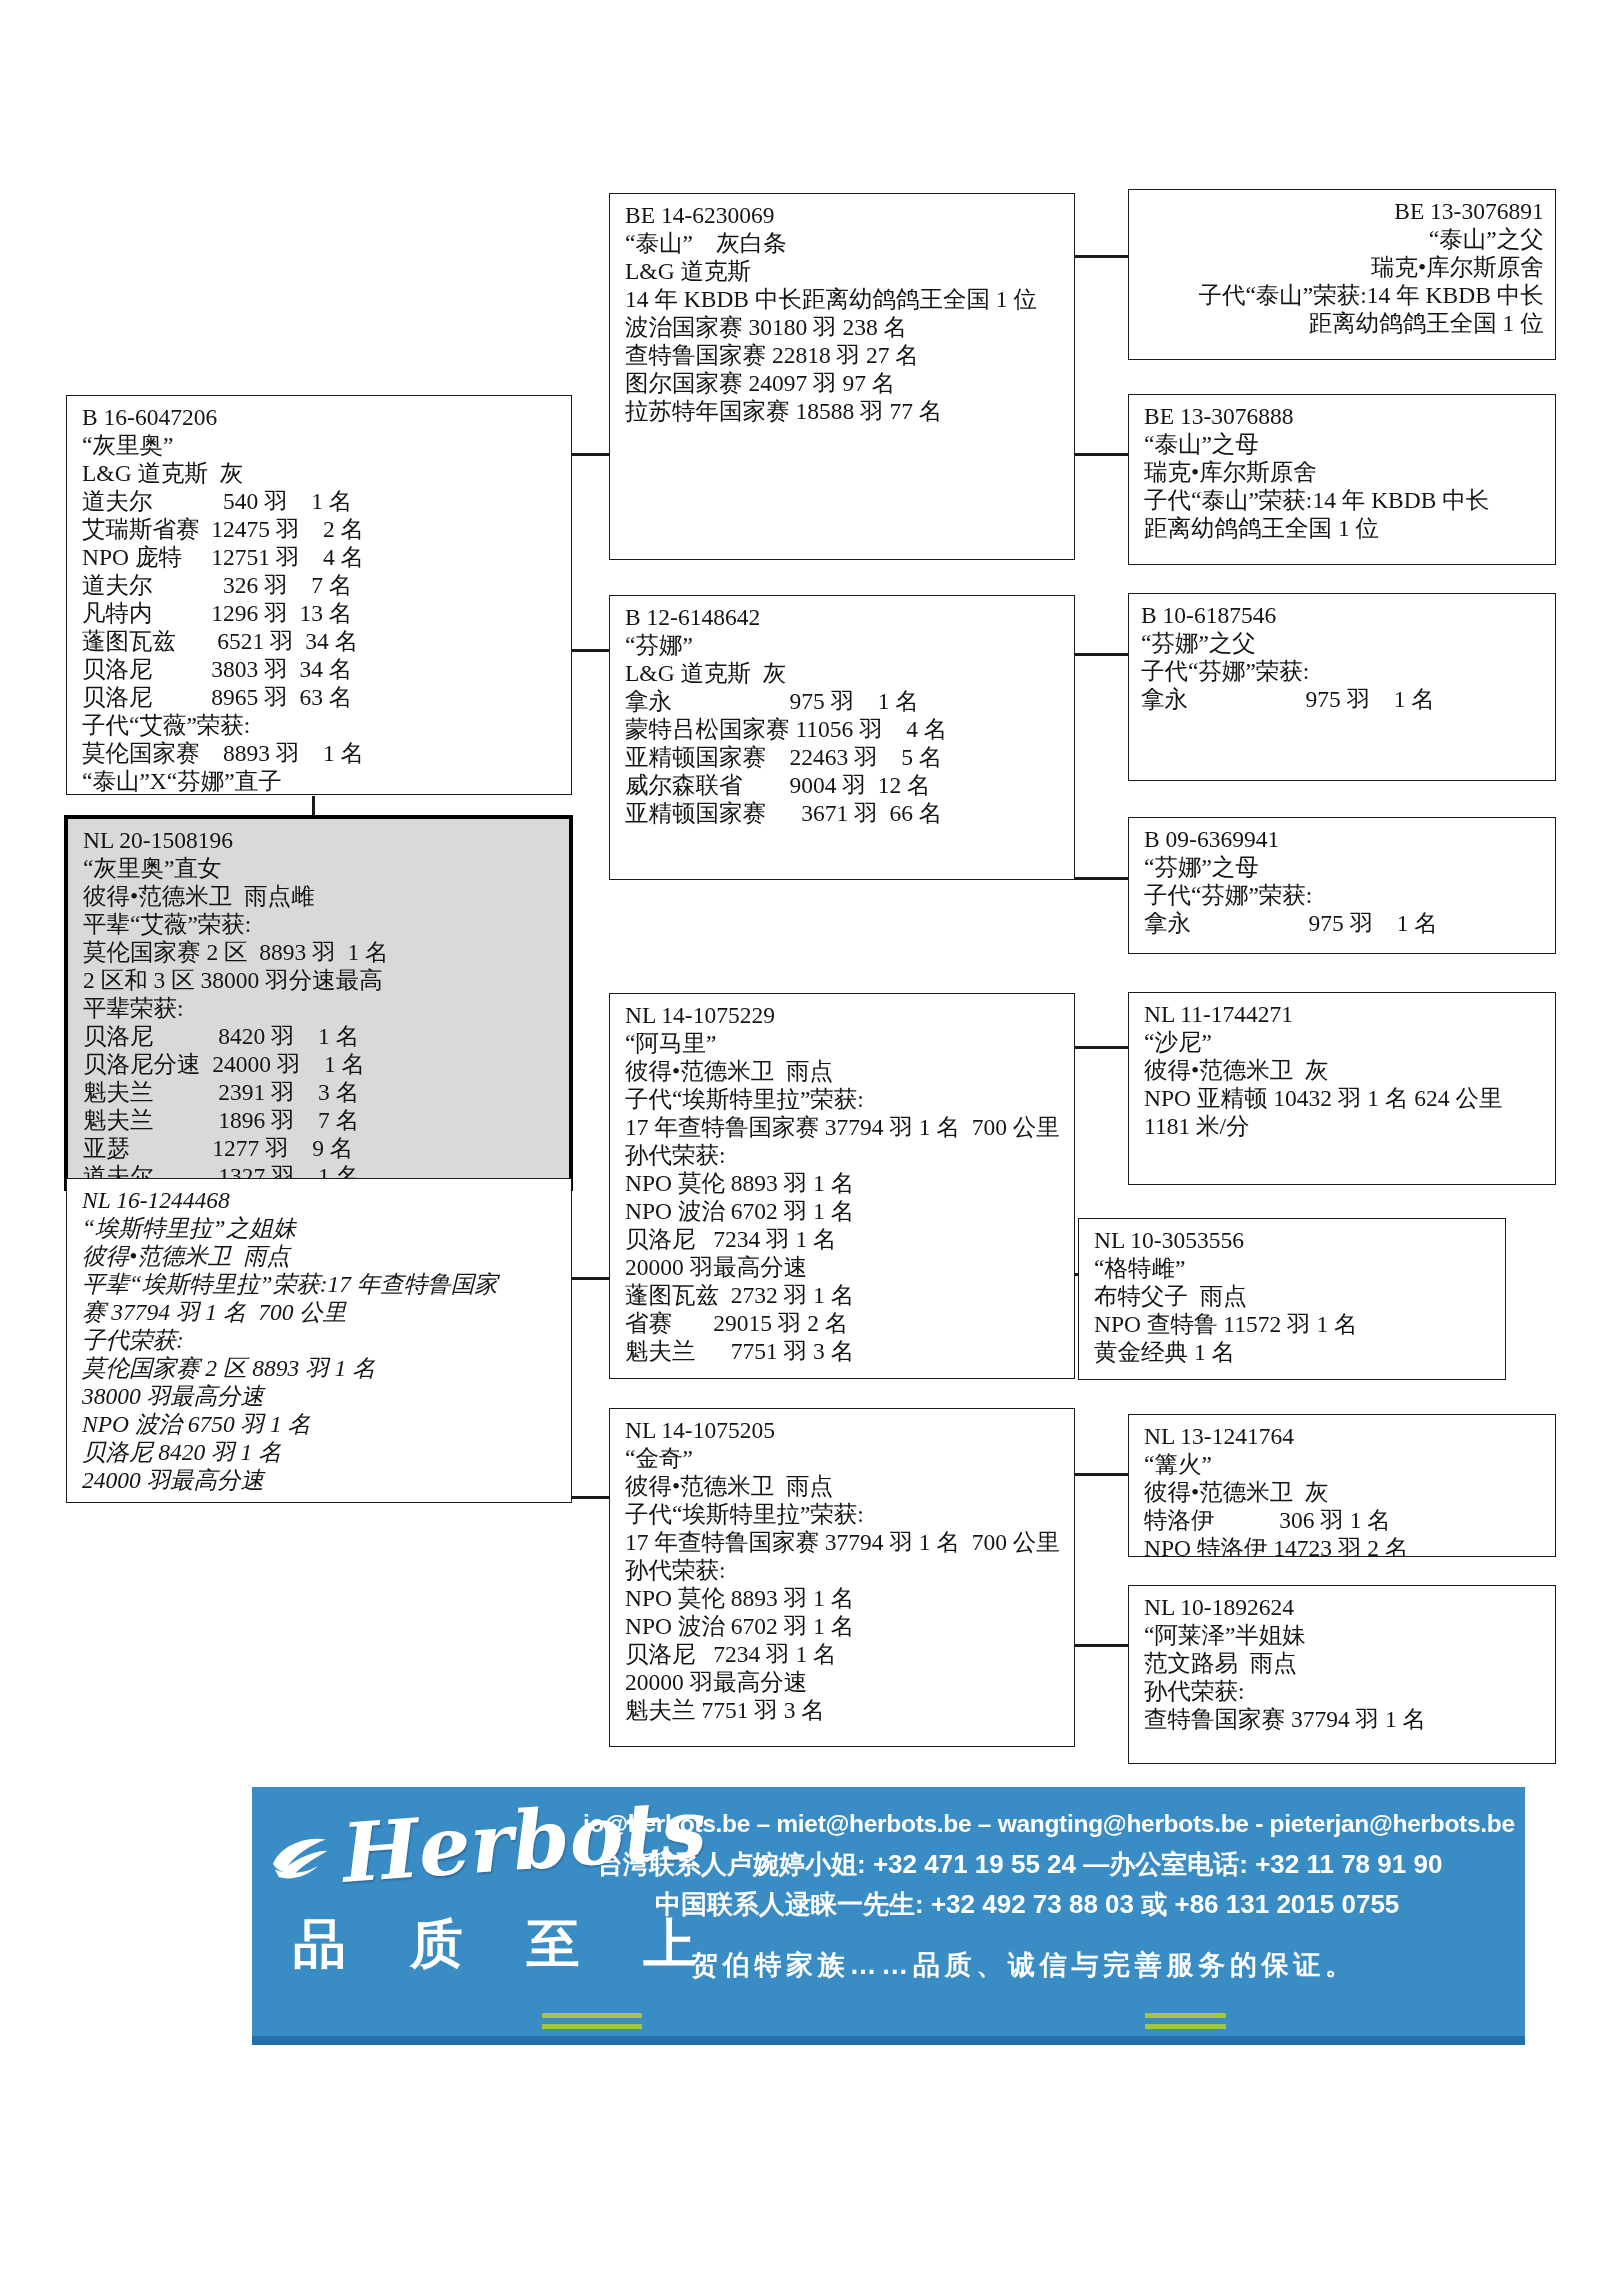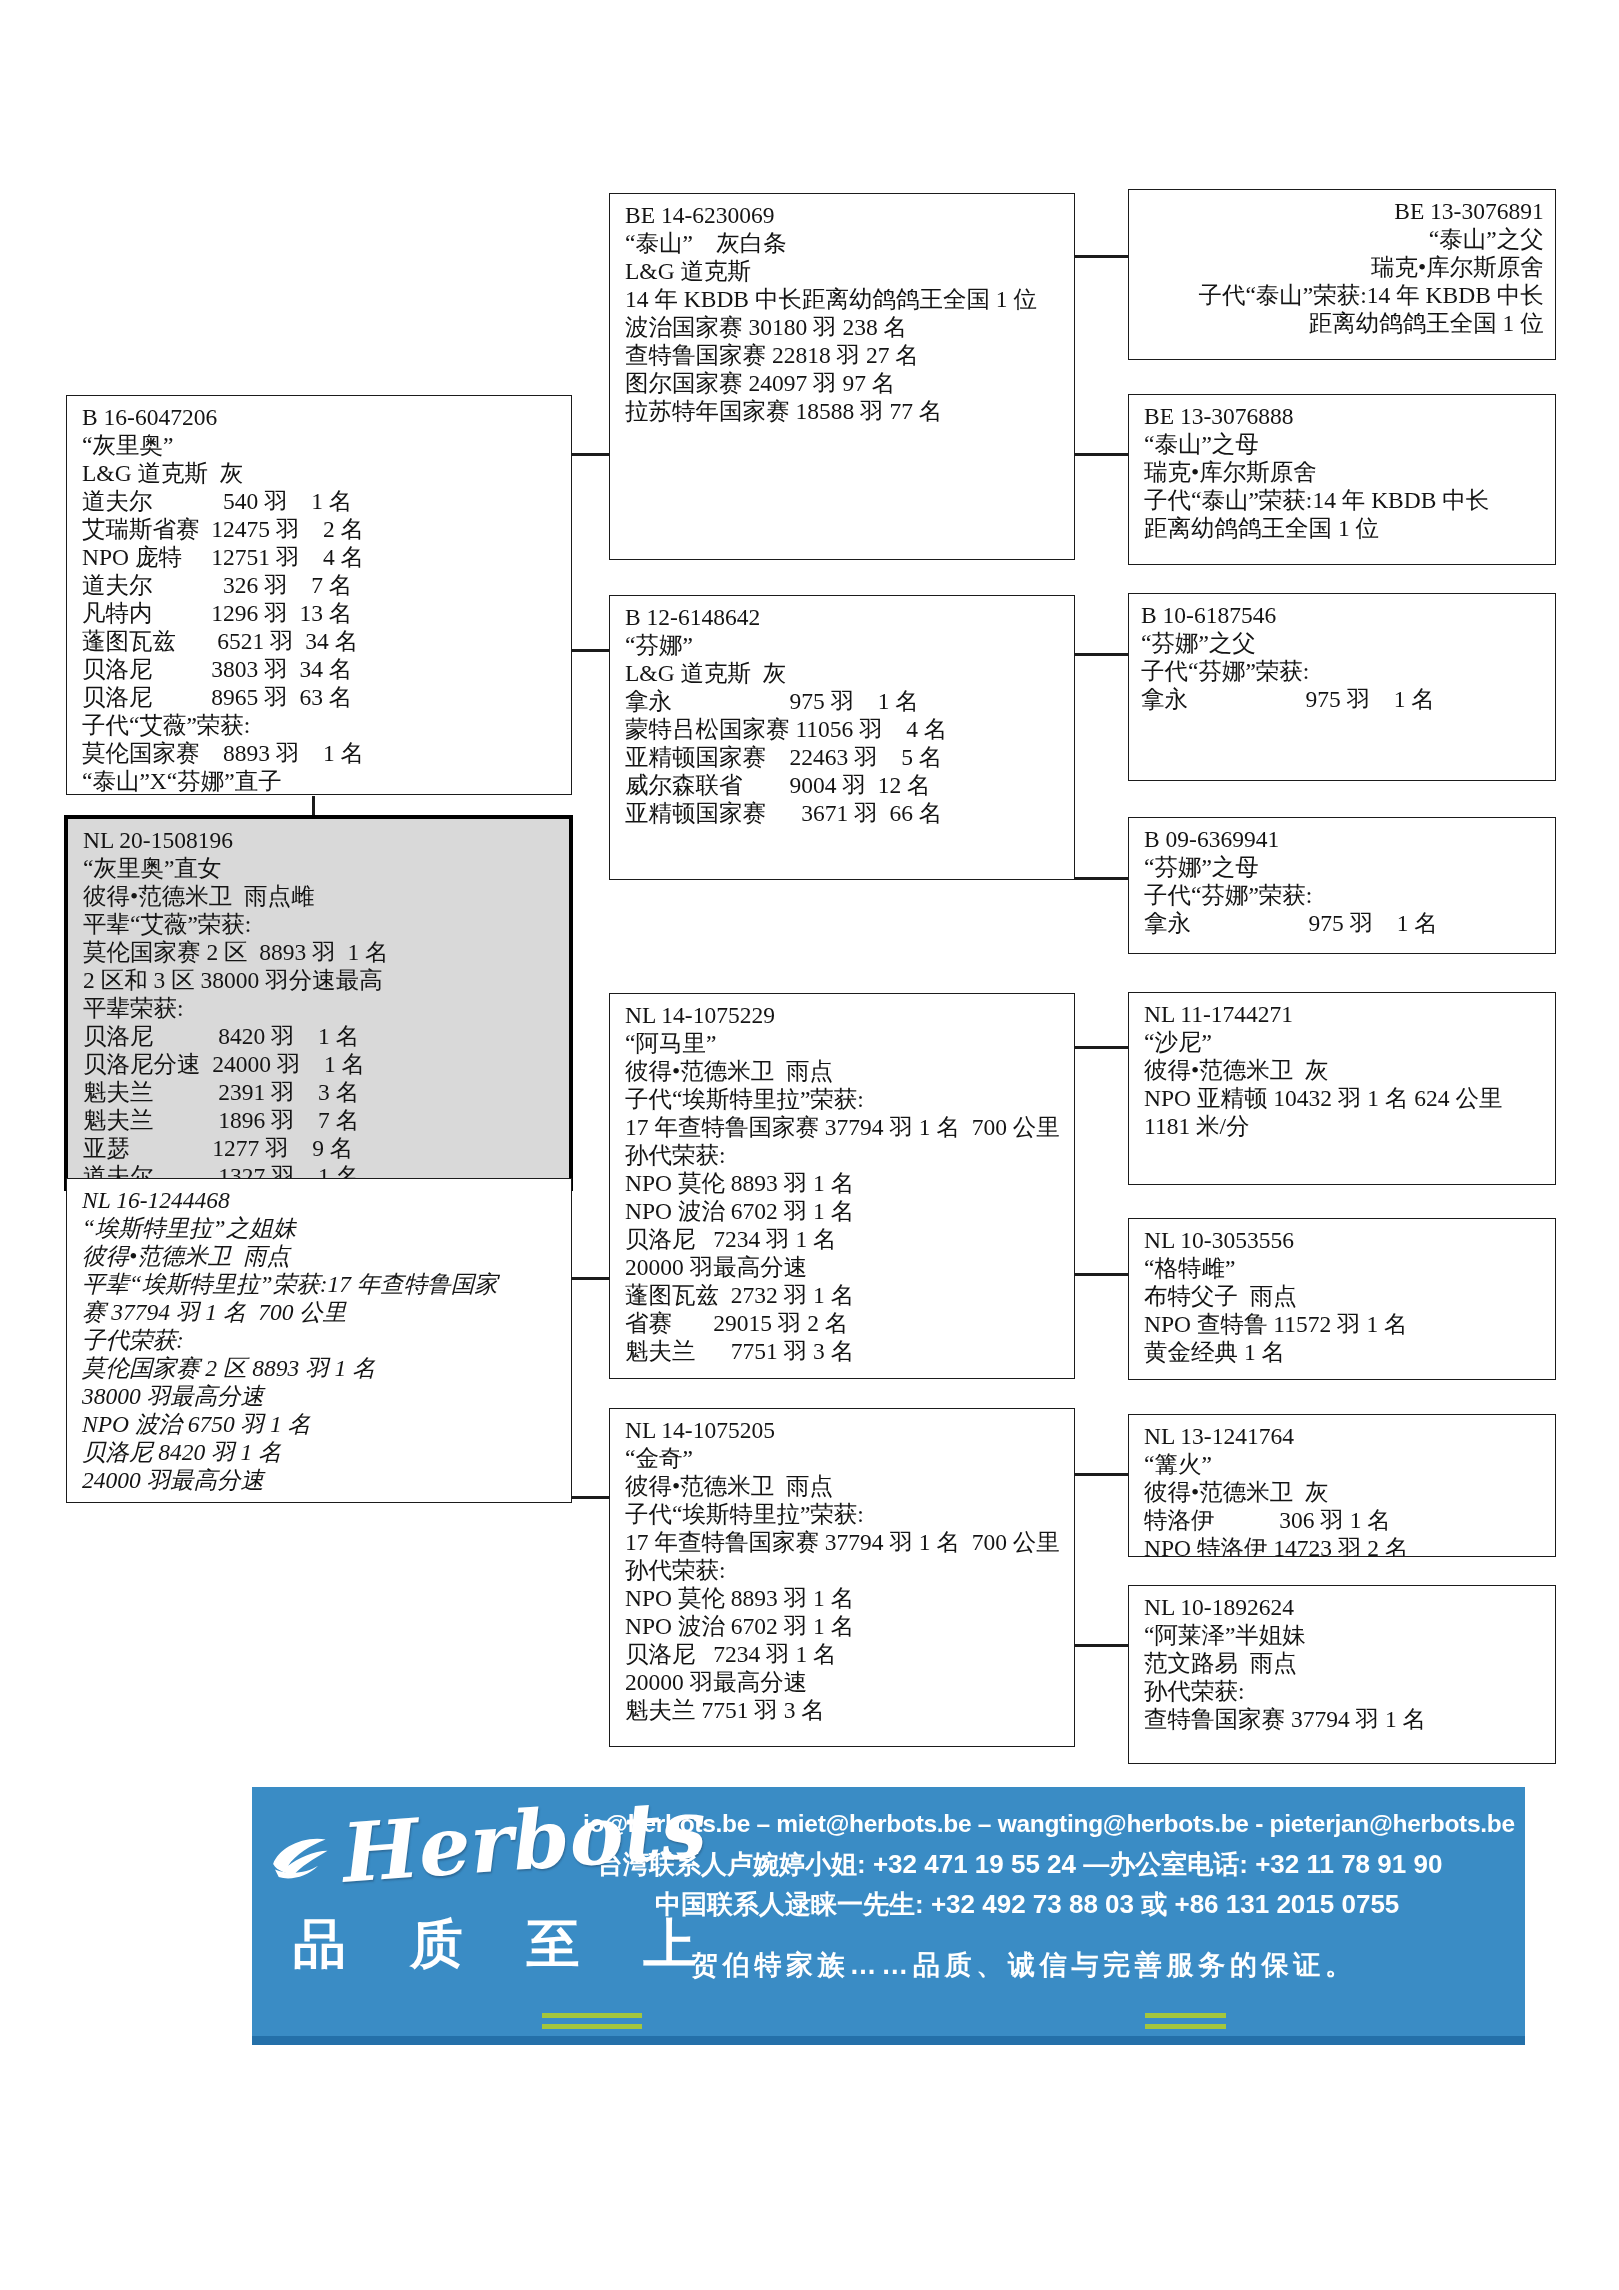--- a/index.html
+++ b/index.html
@@ -19,21 +19,21 @@
   .be14 {left:609px; top:193px;  width:466px; height:367px;}
   .b12  {left:609px; top:595px;  width:466px; height:285px;}
   .nl14a{left:609px; top:993px; width:466px; height:386px;}
   .nl14b{left:609px; top:1408px; width:466px; height:339px;}
   
   .be13a{left:1128px;top:189px;  width:428px; height:171px;text-align:right;}
   .be13b{left:1128px;top:394px;  width:428px; height:171px;}
   .b10  {left:1128px;top:593px;  width:428px; height:188px;padding-left:12px;}
   .b09  {left:1128px;top:817px;  width:428px; height:137px;}
   .nl11 {left:1128px;top:992px; width:428px; height:193px;}
-  .nl10a{left:1128px;top:1218px; width:428px; height:162px;}
+  .nl10a{left:1078px;top:1218px; width:428px; height:162px;}
   .nl13 {left:1128px;top:1414px; width:428px; height:143px;}
   .nl10b{left:1128px;top:1585px; width:428px; height:179px;}
   
   .v1 {left:312px;top:796px; width:2.8px;height:21.7px;}
   .v2 {left:312px;top:1189px;width:2.8px;height:32px;}
   .s1 {left:570px; top:453px; width:41px;height:2.8px;}
   .s2 {left:570px; top:649px; width:41px;height:2.8px;}
   .s3 {left:570px; top:1277px;width:41px;height:2.8px;}
   .s4 {left:570px; top:1496px;width:41px;height:2.8px;}
   .s5 {left:1073px;top:255px; width:56px;height:2.8px;}

